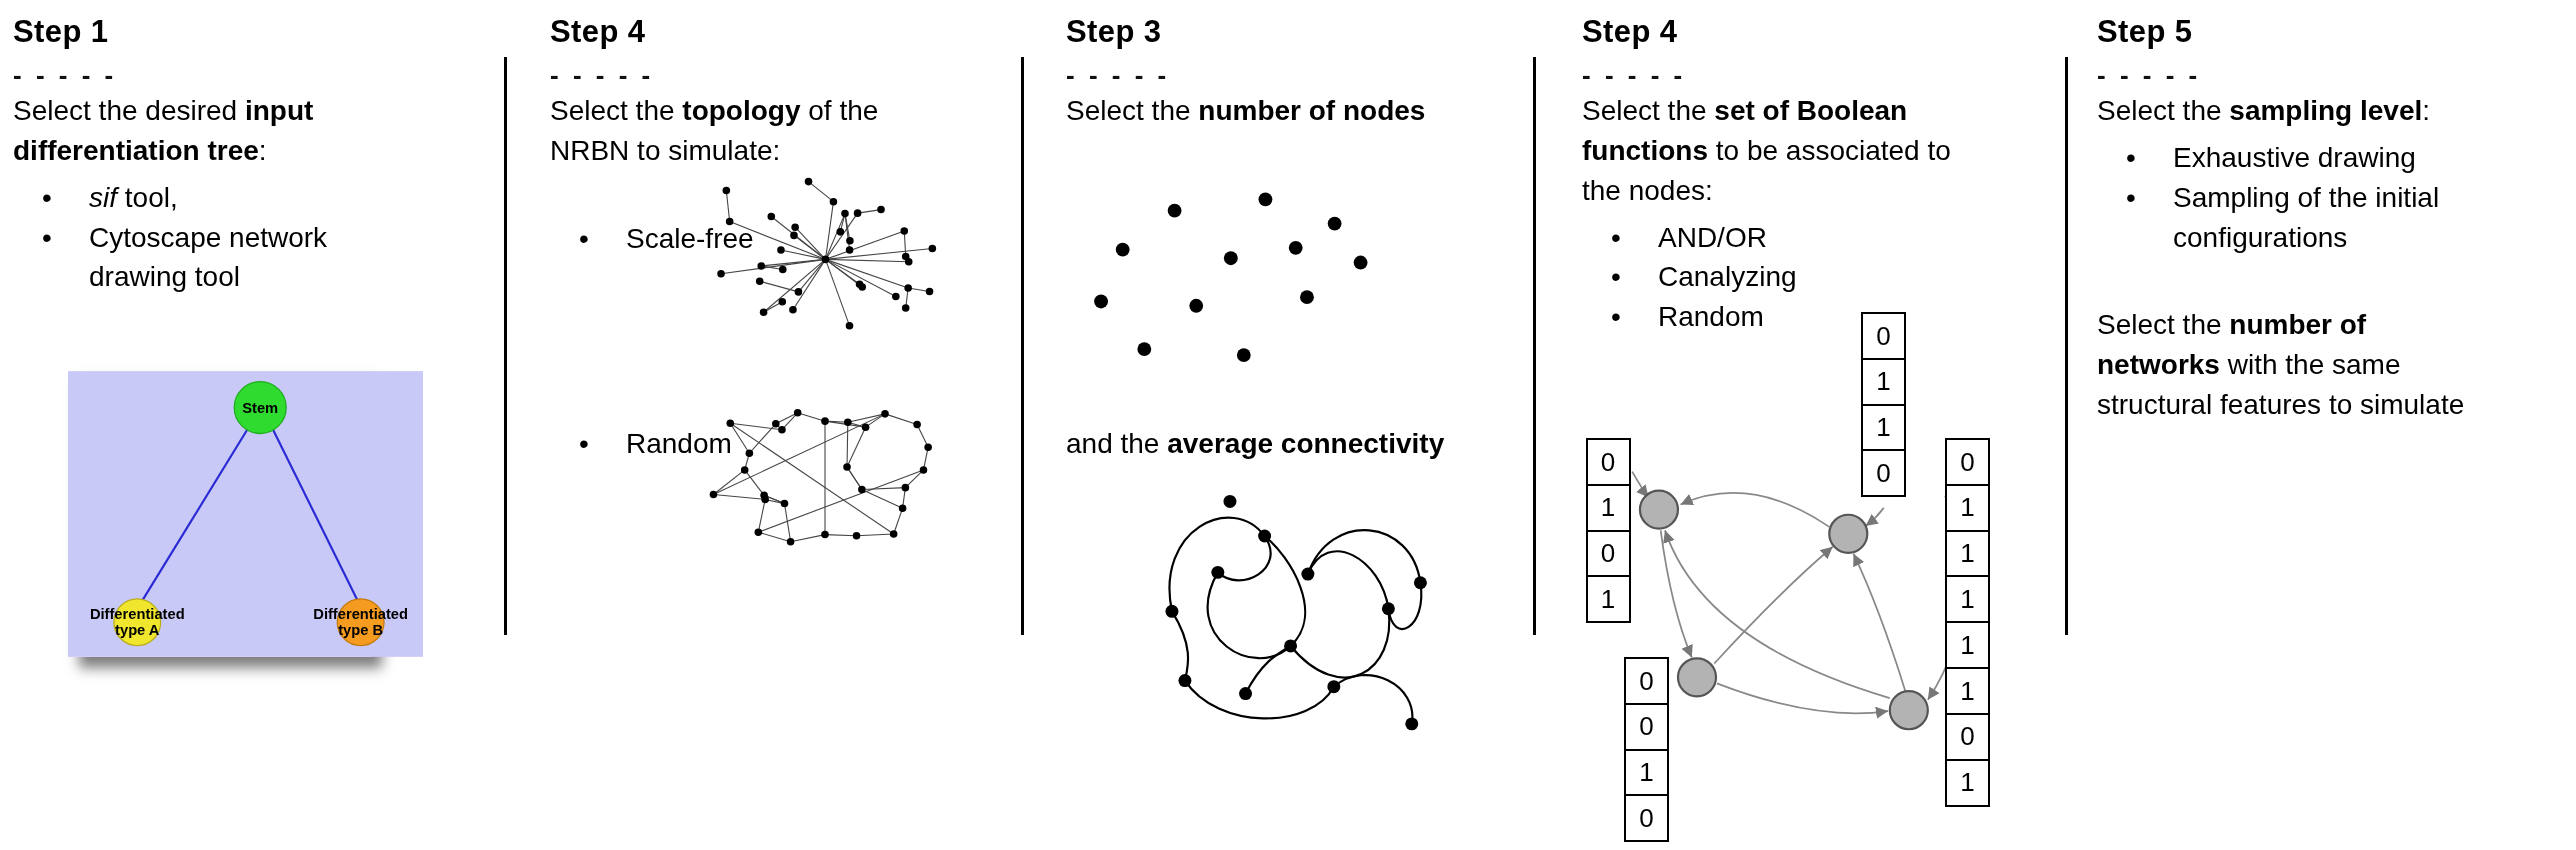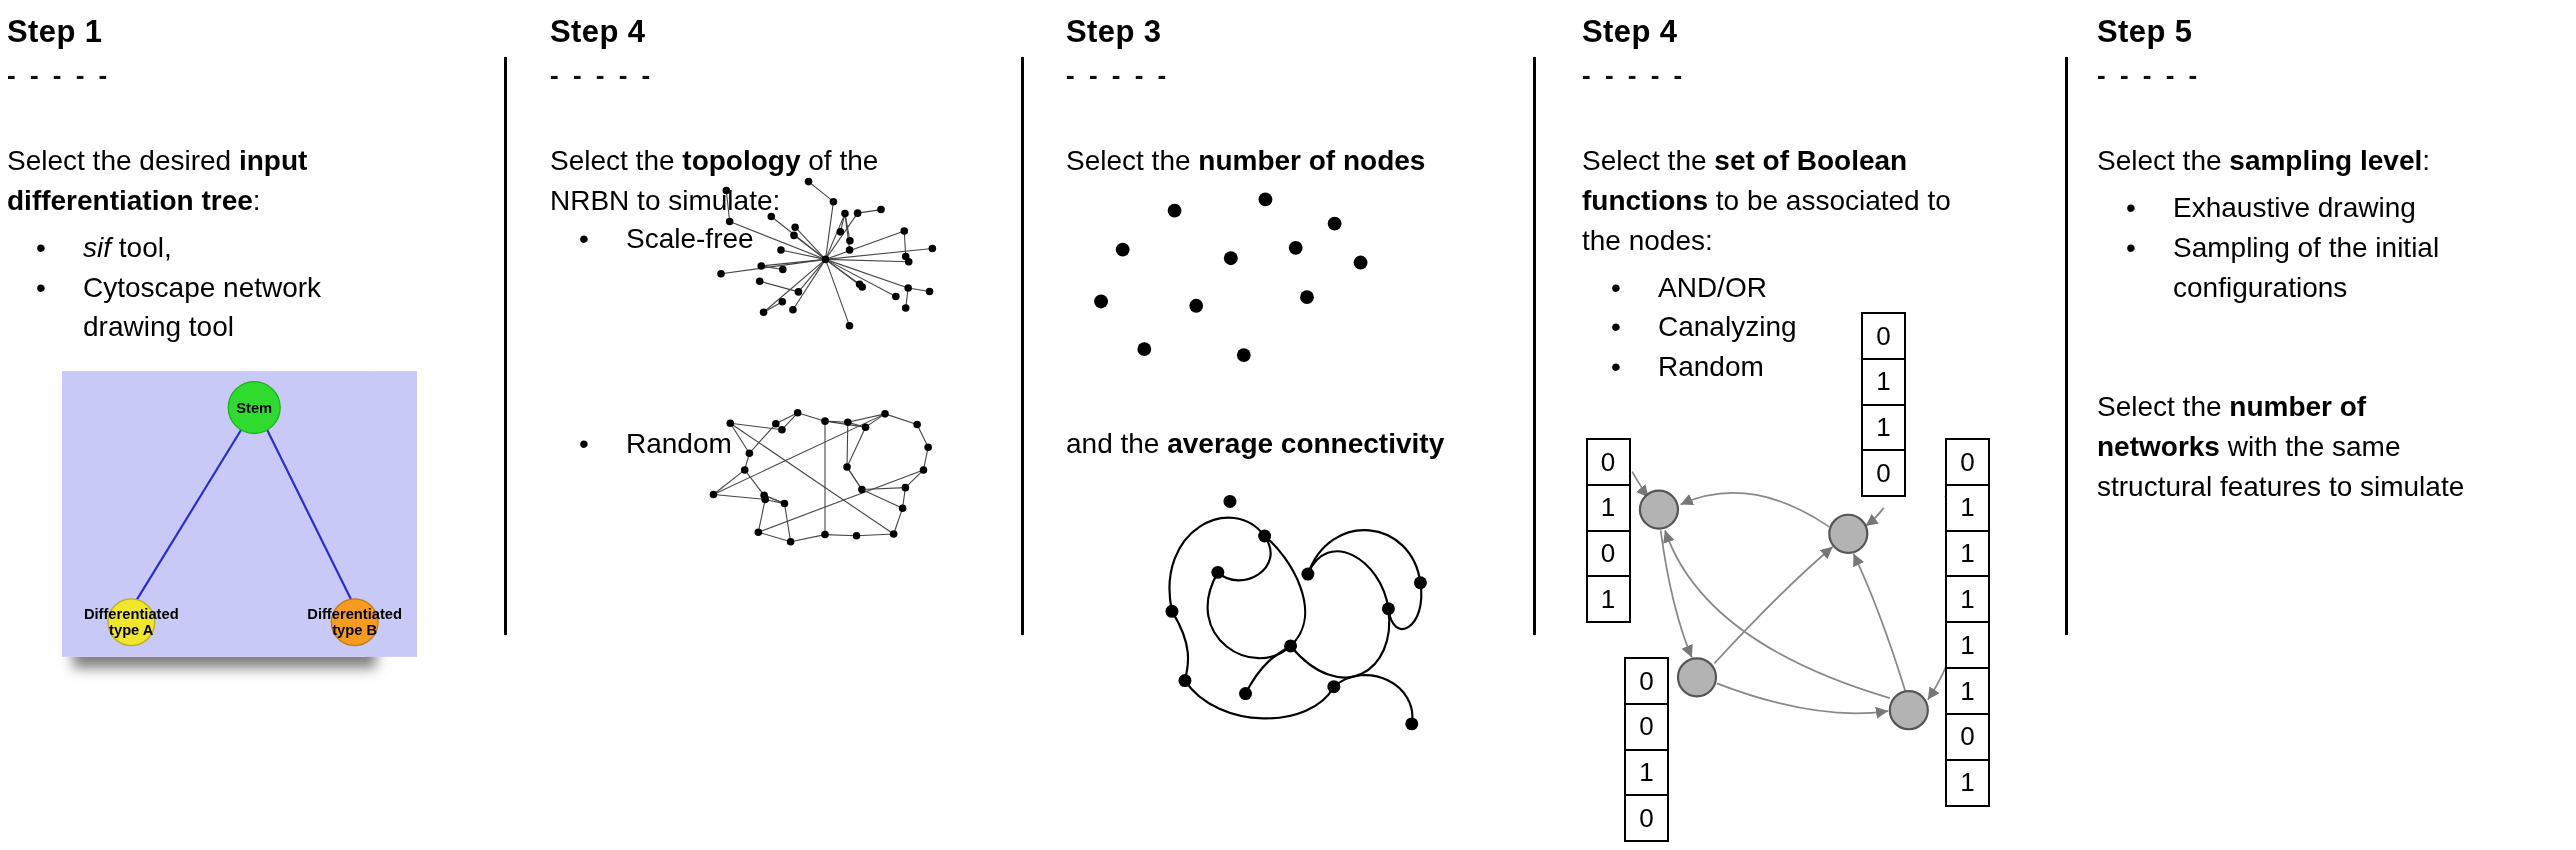--- a/index.html
+++ b/index.html
@@ -3,49 +3,49 @@
 <meta charset="utf-8">
 <style>
   *{box-sizing:border-box}
   body{margin:0;background:#fff}
   .figure{position:relative;width:2576px;height:851px;background:#fff;
     font-family:"Liberation Sans",sans-serif;color:#000;overflow:hidden}
   .col{position:absolute;top:14px}
   .step-title{font-size:31px;font-weight:bold;margin:0;letter-spacing:0.4px}
   .dashes{font-size:26px;font-weight:bold;margin-top:10.4px;letter-spacing:3.5px;color:#111}
   .body{font-size:28px;line-height:1.42;white-space:pre-line;margin:0}
-  .intro{margin-top:50px}
+  .intro{}
   ul.bullets{list-style:none;margin:7px 0 0;padding:0}
   ul.bullets li{position:relative;padding-left:76px;font-size:28px;line-height:1.42;white-space:pre-line}
   ul.bullets li::before{content:"\2022";position:absolute;left:29px;top:0}
   .abullet{position:absolute;padding-left:76px;font-size:28px;line-height:1.42;white-space:pre-line}
   .abullet::before{content:"\2022";position:absolute;left:29px;top:0}
   .divider{position:absolute;top:57px;height:578px;width:2.6px;background:#000}
   .tree-wrap{position:absolute;top:357px;left:55px;width:303px;height:286px;
     box-shadow:11.2px 11.2px 12px rgba(105,105,105,.85)}
   .tree-label{font-size:17px;font-weight:bold;fill:#000;font-family:"Liberation Sans",sans-serif}
   .abs{position:absolute}
   .bool-col{position:absolute;display:flex;flex-direction:column;z-index:2}
   .bool-cell{width:45px;height:48px;border:2.2px solid #000;background:#fff;display:flex;
     align-items:center;justify-content:center;font-size:26px;margin-top:-2.2px}
   .bool-cell:first-child{margin-top:0}
-  .networks-para{margin-top:80px}
+  .networks-para{margin-top:48px}
   svg{display:block}
 </style>
 </head>
 <body>
 
 <div class="figure">
 
   <div class="divider" style="left:504px"></div>
   <div class="divider" style="left:1021px"></div>
   <div class="divider" style="left:1533px"></div>
   <div class="divider" style="left:2065px"></div>
 
-  <section class="col" style="left:7px;width:415px;height:831px">
+  <section class="col" style="left:13px;width:415px;height:831px">
     <h2 class="step-title">Step 1</h2>
     <div class="dashes">- - - - -</div>
     <p class="body intro"><span>Select the desired </span><strong>input
 differentiation tree</strong><span>:</span></p>
     <ul class="bullets">
       <li><i>sif</i><span> tool,</span></li>
       <li>Cytoscape network
 drawing tool</li>
     </ul>
     <div class="tree-wrap">

